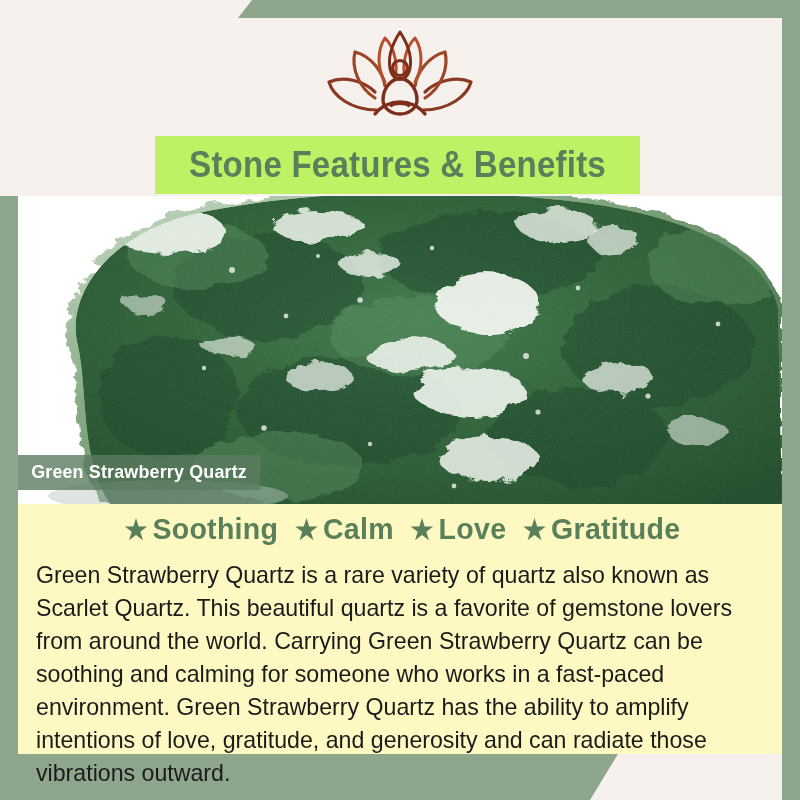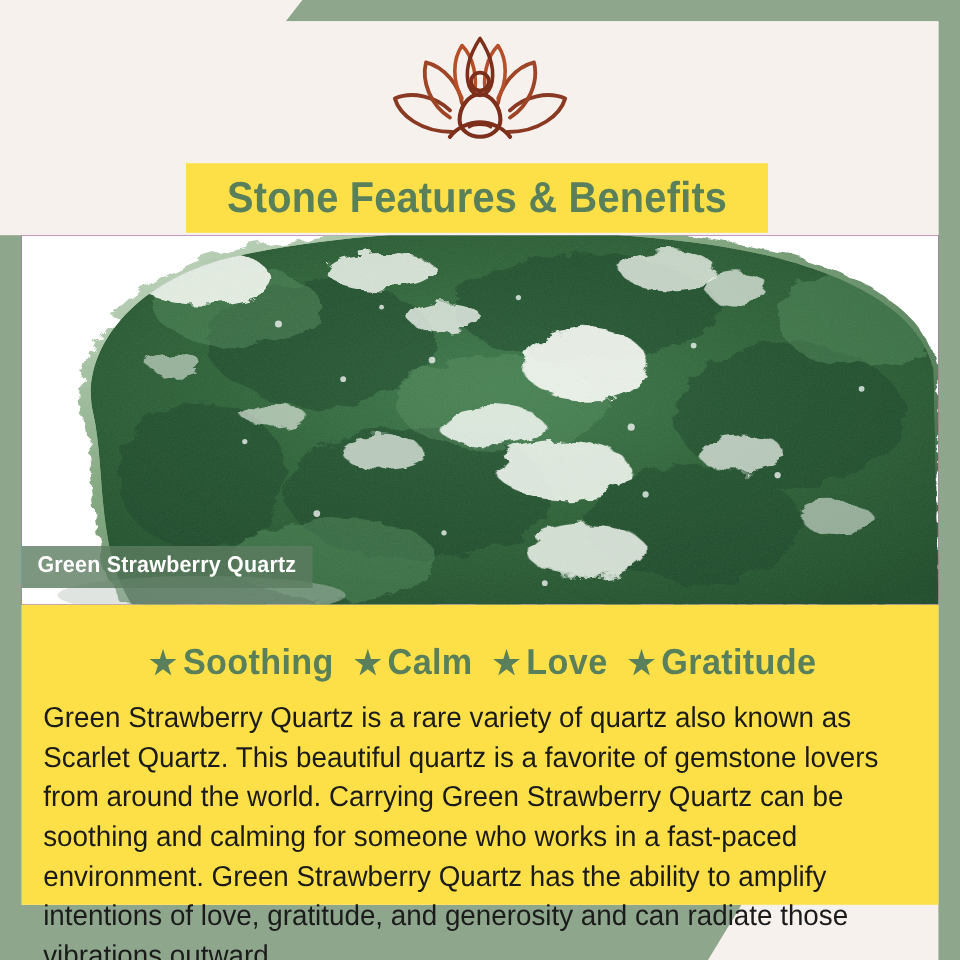--- a/index.html
+++ b/index.html
@@ -39,21 +39,21 @@
     font-family:"Liberation Serif", serif;
     font-size:17px;
     letter-spacing:3.2px;
     color:#2b1f1b;
     font-weight:400;
   }
 
   
   .title-band {
     position:absolute; left:137px; top:118px; width:485px; height:58px;
-    background:#fde047;
+    background:#bef264;
     display:flex; align-items:center; justify-content:center;
   }
   .title-text {
     font-family:"Liberation Sans Narrow","Liberation Sans", sans-serif;
     font-weight:bold;
     font-size:36px;
     color:#59805a;
     letter-spacing:.2px;
     transform:scaleX(.92);
     white-space:nowrap;
@@ -75,21 +75,21 @@
     font-size:19px;
     padding:6px 14px 7px 14px;
     letter-spacing:.2px;
     transform:scaleX(.94); transform-origin:left center;
     white-space:nowrap;
   }
 
   
   .body-block {
     position:absolute; left:0; top:486px; right:0; bottom:0;
-    background:#fde047; padding:32px 18px 0 18px;
+    background:#fef9c3; padding:8px 18px 0 18px;
   }
   .keywords {
     text-align:center;
     color:#59805a;
     font-family:"Liberation Sans Narrow","Liberation Sans", sans-serif;
     font-weight:bold;
     font-size:30px;
     letter-spacing:.3px;
     white-space:nowrap;
     transform:scaleX(.95);

